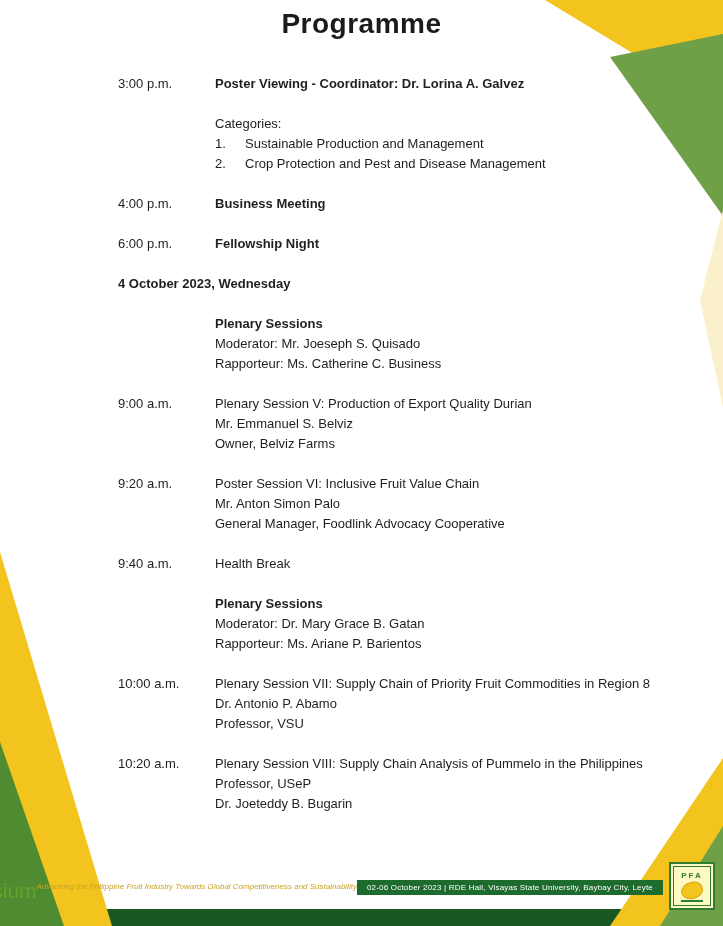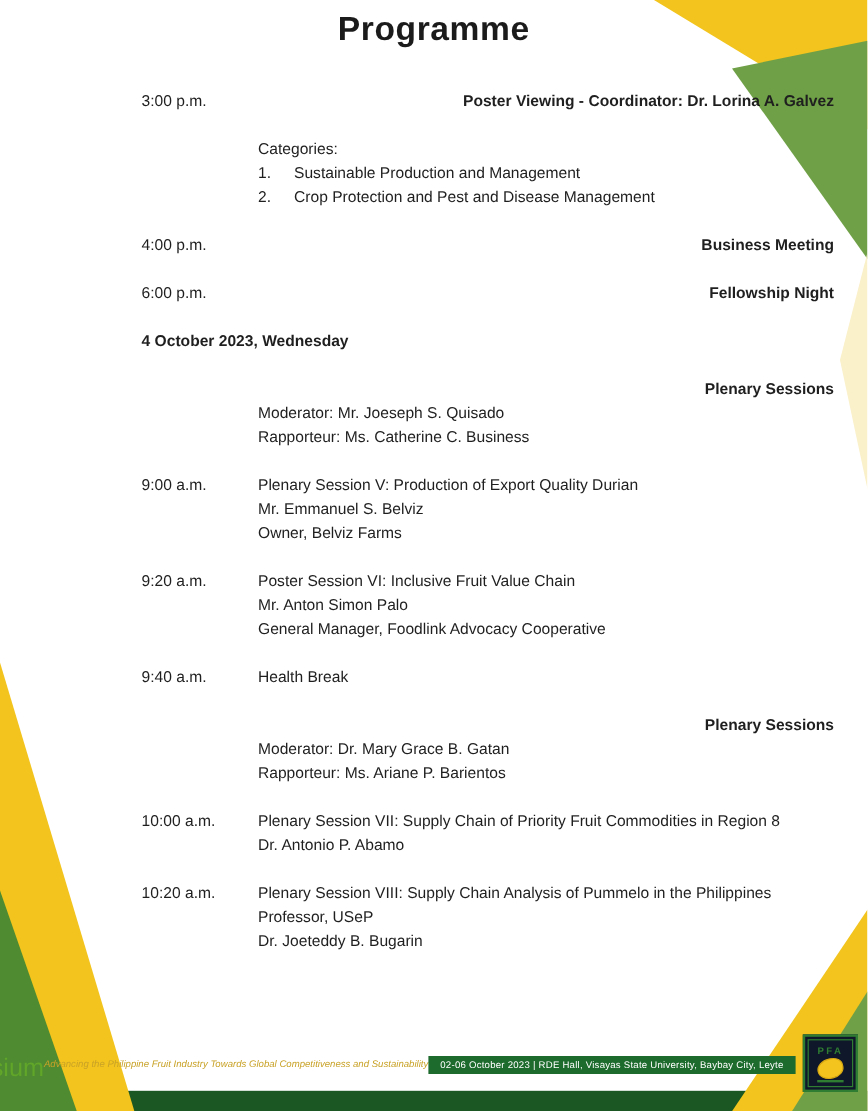--- a/index.html
+++ b/index.html
@@ -16,21 +16,21 @@
     position:absolute;top:8px;left:0;width:100%;
     text-align:center;font-size:28px;font-weight:600;
     letter-spacing:.5px;color:#1b1b1b;z-index:2;
   }
   .schedule{position:absolute;top:74px;left:0;right:0;z-index:1;padding-left:40px;}
   .row{display:flex;padding-left:78px;margin-bottom:20px;}
   .heading-row{padding-left:78px;margin-bottom:20px;font-weight:bold;font-size:13px;line-height:20px;}
   .time{flex:0 0 97px;width:97px;font-size:13px;line-height:20px;}
   .content{flex:1;padding-right:28px;}
   .line{font-size:13px;line-height:20px;}
-  .line.bold{font-weight:bold;text-align:right;}
+  .line.bold{font-weight:bold;}
   .num{display:inline-block;width:30px;}
   
   .logo{position:absolute;right:8px;bottom:14px;display:flex;align-items:center;gap:6px;z-index:3;}
   .flowers{position:relative;width:52px;height:52px;}
   .flowers .f{position:absolute;line-height:1;}
   .f1{left:4px;top:10px;font-size:26px;color:#f0bf1c;}
   .f2{left:27px;top:2px;font-size:18px;color:#f6ce3a;}
   .f3{left:25px;top:28px;font-size:15px;color:#eab818;}
   .leaf{position:absolute;width:12px;height:7px;background:#5e9638;border-radius:50%;}
   .leaf1{left:2px;top:36px;transform:rotate(25deg);}
@@ -41,21 +41,21 @@
   .logo-suffix{font-size:15px;color:#2f8f2f;margin-left:1px;}
   .logo-name{font-size:21px;color:#61a529;margin-left:5px;}
   .tagline{font-size:8px;font-style:italic;color:#c9a227;margin-top:1px;white-space:nowrap;}
   .detail-bar{
     background:#1e6b2e;color:#ffffff;font-size:8px;
     padding:3px 10px;margin-top:2px;white-space:nowrap;letter-spacing:.2px;
   }
   .pfa{
     box-sizing:border-box;width:46px;height:48px;
     border:2px solid #2f7d32;outline:1px solid #2f7d32;outline-offset:-5px;
-    background:#0f172a;display:flex;flex-direction:column;
+    background:#fef9c3;display:flex;flex-direction:column;
     align-items:center;justify-content:center;
   }
   .pfa-label{font-size:8px;font-weight:bold;color:#2f7d32;letter-spacing:2px;}
   .mango{width:20px;height:15px;background:#f2c41d;border:1px solid #d8a812;
     border-radius:55% 45% 50% 50%;transform:rotate(-12deg);margin:2px 0 1px;}
   .pfa-base{width:22px;height:2px;background:#2f7d32;}
 </style>
 </head>
 <body>
 
@@ -146,20 +146,21 @@
           <div class="line">Moderator: Dr. Mary Grace B. Gatan</div>
           <div class="line">Rapporteur: Ms. Ariane P. Barientos</div>
         </div>
     </div>
 
     <div class="row">
       <div class="time">10:00 a.m.</div>
       <div class="content">
           <div class="line">Plenary Session VII: Supply Chain of Priority Fruit Commodities in Region 8</div>
           <div class="line">Dr. Antonio P. Abamo</div>
+          <div class="line">Professor, VSU</div>
         </div>
     </div>
 
     <div class="row">
       <div class="time">10:20 a.m.</div>
       <div class="content">
           <div class="line">Plenary Session VIII: Supply Chain Analysis of Pummelo in the Philippines</div>
           <div class="line">Professor, USeP</div>
           <div class="line">Dr. Joeteddy B. Bugarin</div>
         </div>

